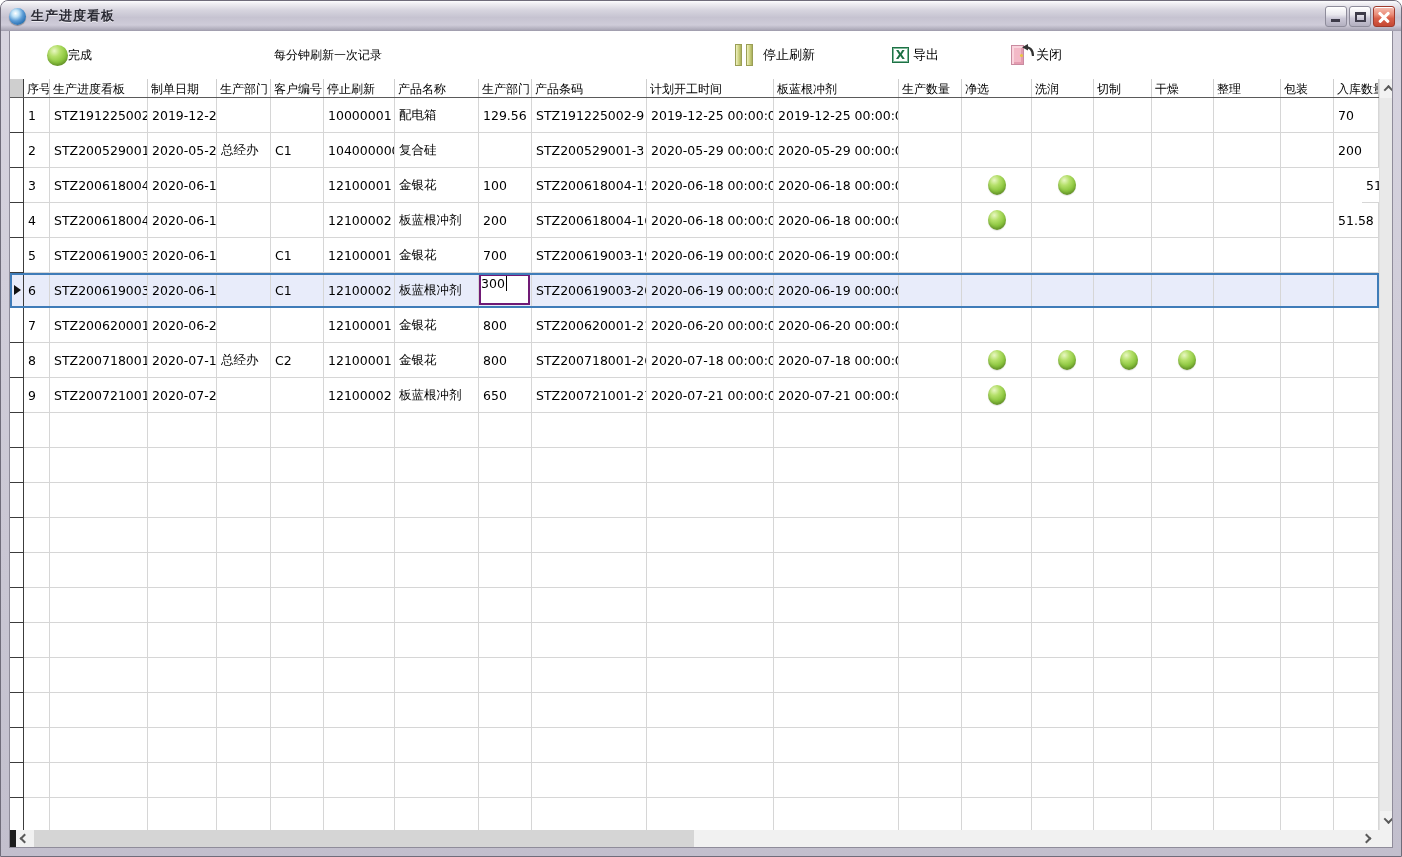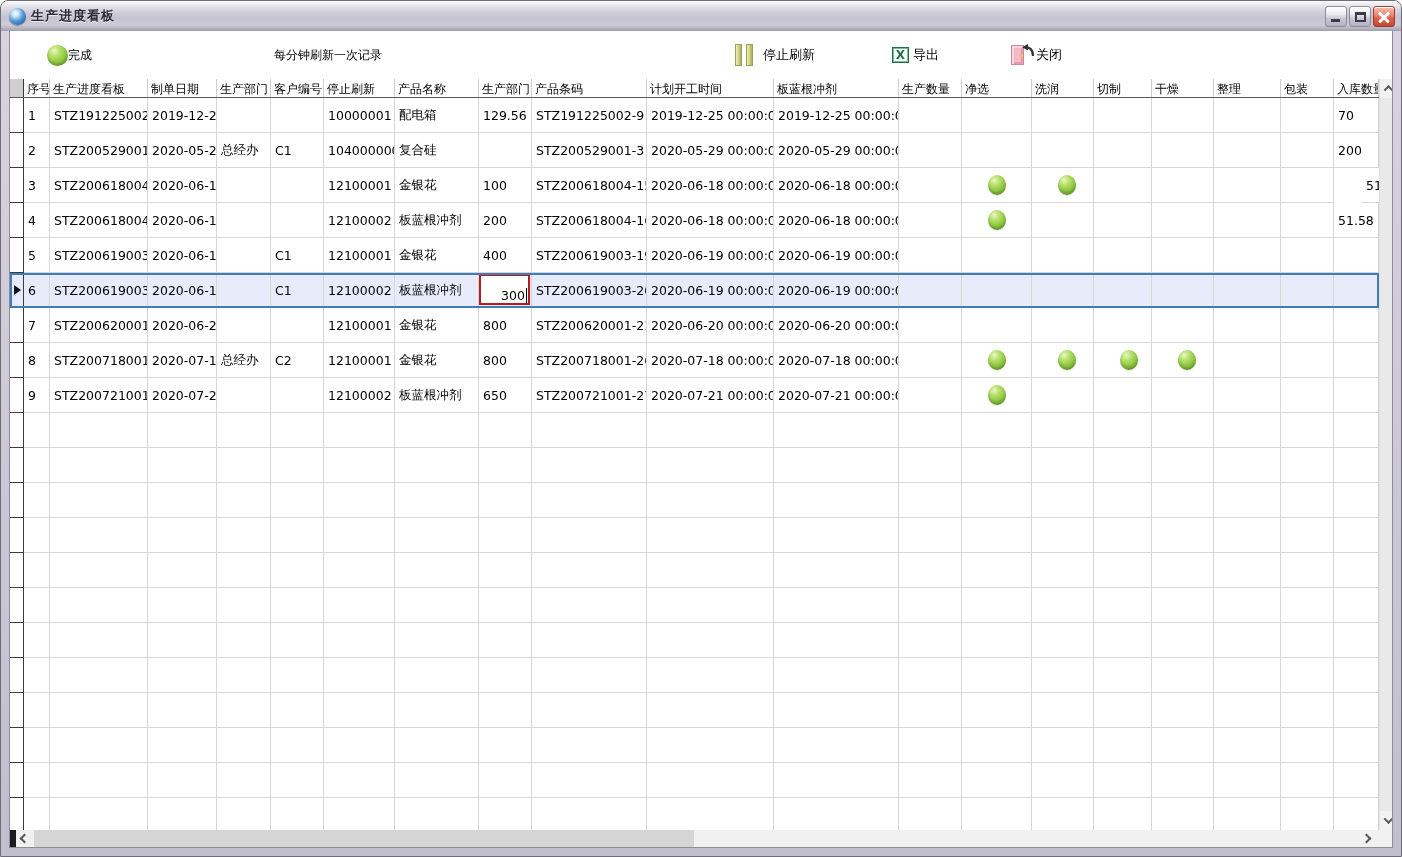--- a/index.html
+++ b/index.html
@@ -65,22 +65,22 @@
     display:flex; align-items:center; white-space:nowrap; overflow:hidden; font-size:12.5px; }
   .tcell.ind { border-right:1px solid #3c3c3c; border-bottom:1px solid #3c3c3c; padding:0;
     justify-content:center; background:#fff; }
   .trow.selected { background:#e8ecfa; }
   .trow.selected::after { content:""; position:absolute; inset:0; border:2px solid #3f7cb8; pointer-events:none; }
   .row-arrow { width:0; height:0; border-top:5px solid transparent; border-bottom:5px solid transparent;
     border-left:7px solid #111; margin-left:2px; }
   .status-dot { width:18px; height:20px; border-radius:50%; margin-left:22px;
     background:radial-gradient(circle at 35% 26%, #e9f7c4 0%, #b5e06a 28%, #8cc63f 58%, #6ea32b 88%, #619023 100%);
     box-shadow:inset 0 -2px 3px rgba(0,0,0,.18), 0 1px 1px rgba(0,0,0,.12); }
-  .edit-box { position:absolute; inset:1px 1px 2px 0; background:#fff; border:2px solid #b91c1c;
-    display:flex; align-items:flex-end; padding-left:20px; }
+  .edit-box { position:absolute; inset:1px 1px 2px 0; background:#fff; border:2px solid #701a75;
+    display:flex; align-items:flex-start; padding-left:0; }
   .caret { display:inline-block; width:1px; height:15px; background:#000; margin-left:1px; }
   .tcell.editing { position:relative; padding:0; }
 
   
   .vscroll { width:17px; flex:0 0 17px; background:#f2f2f2; display:flex; flex-direction:column; border-left:1px solid #e0e0e0; }
   .vbtn { height:19px; flex:0 0 19px; background:#f2f2f2; display:flex; align-items:center; justify-content:center; cursor:pointer; }
   .vtrack { flex:1; background:#f2f2f2; }
   .vthumb { width:100%; height:100%; background:#e9e9e9; }
   .chev { width:7px; height:7px; border:solid #5a5a5a; border-width:2px 2px 0 0; display:block; }
   .chev.up { transform:rotate(-45deg) translate(-1px,1px); }
@@ -270,21 +270,21 @@
             </div>
             <div class="trow">
               <div class="tcell ind" style="width: 14px; flex: 0 0 14px;"></div>
               <div class="tcell" style="width: 26px; flex: 0 0 26px;">5</div>
               <div class="tcell" style="width: 98px; flex: 0 0 98px;">STZ200619003</div>
               <div class="tcell" style="width: 69px; flex: 0 0 69px;">2020-06-19</div>
               <div class="tcell" style="width: 54px; flex: 0 0 54px;"></div>
               <div class="tcell" style="width: 53px; flex: 0 0 53px;">C1</div>
               <div class="tcell" style="width: 71px; flex: 0 0 71px;">12100001</div>
               <div class="tcell" style="width: 84px; flex: 0 0 84px;">金银花</div>
-              <div class="tcell" style="width: 53px; flex: 0 0 53px;">400</div>
+              <div class="tcell" style="width: 53px; flex: 0 0 53px;">700</div>
               <div class="tcell" style="width: 115px; flex: 0 0 115px;">STZ200619003-19</div>
               <div class="tcell" style="width: 127px; flex: 0 0 127px;">2020-06-19 00:00:00</div>
               <div class="tcell" style="width: 125px; flex: 0 0 125px;">2020-06-19 00:00:00</div>
               <div class="tcell" style="width: 63px; flex: 0 0 63px;"></div>
               <div class="tcell" style="width: 70px; flex: 0 0 70px;"></div>
               <div class="tcell" style="width: 62px; flex: 0 0 62px;"></div>
               <div class="tcell" style="width: 58px; flex: 0 0 58px;"></div>
               <div class="tcell" style="width: 62px; flex: 0 0 62px;"></div>
               <div class="tcell" style="width: 67px; flex: 0 0 67px;"></div>
               <div class="tcell" style="width: 53px; flex: 0 0 53px;"></div>

